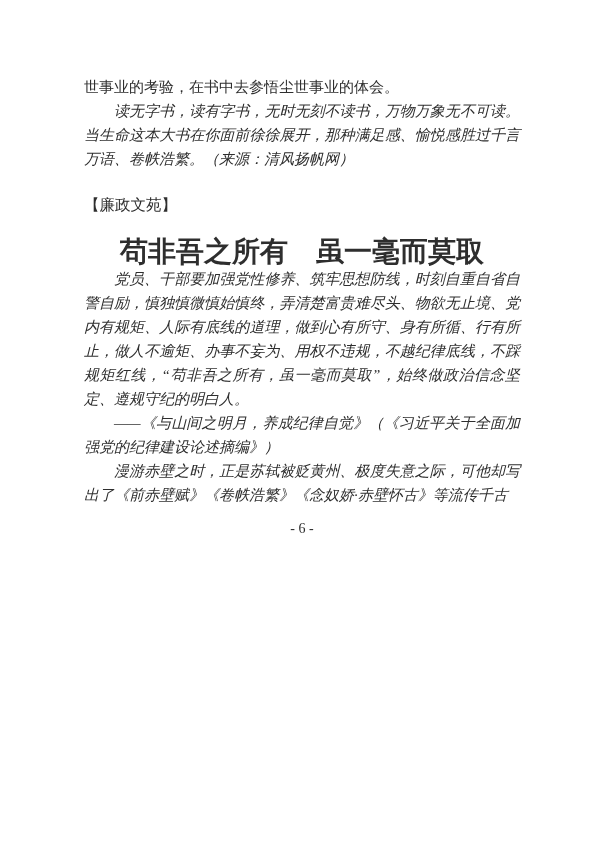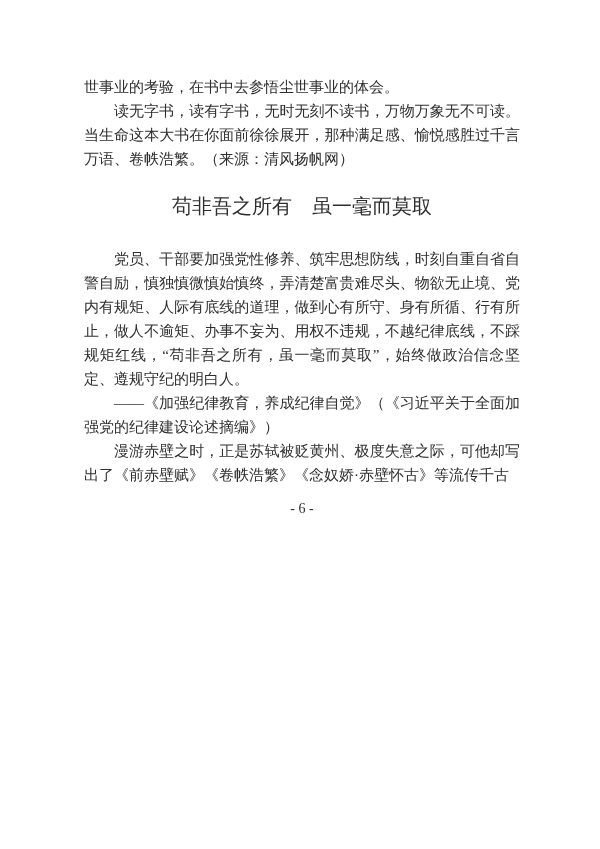--- a/index.html
+++ b/index.html
@@ -14,59 +14,60 @@
     font-size: 15px;
     line-height: 24px;
     color: #2e2e2e;
     overflow: hidden;
   }
   .para {
     margin: 0;
     text-align: justify;
     word-break: break-all;
   }
-  .para.indent { text-indent: 2em; }
+  .para.indent { text-indent: 2em; font-style: italic; }
   .section-header {
     margin: 22px 0 0 0;
     font-size: 15.5px;
     font-weight: normal;
     line-height: 24px;
   }
   .article-title {
     margin: 20px 0 0 0;
-    font-size: 20px;
-    font-weight: normal;
+    font-size: 28px;
+    font-weight: bold;
     text-align: center;
     line-height: 30px;
   }
-  .article-body { margin-top: 26px; }
+  .article-body { }
   .page-footer {
     margin-top: 10px;
     text-align: center;
     font-size: 14px;
     line-height: 24px;
     color: #2e2e2e;
   }
 </style>
 </head>
 <body>
 
 <div class="page">
 
   <section class="intro">
       <p class="para">世事业的考验，在书中去参悟尘世事业的体会。</p>
       <p class="para indent">读无字书，读有字书，无时无刻不读书，万物万象无不可读。当生命这本大书在你面前徐徐展开，那种满足感、愉悦感胜过千言万语、卷帙浩繁。（来源：清风扬帆网）</p>
     </section>
 
+  <h3 class="section-header">【廉政文苑】</h3>
 
   <h1 class="article-title">苟非吾之所有　虽一毫而莫取</h1>
 
   <section class="article-body">
       <p class="para indent">党员、干部要加强党性修养、筑牢思想防线，时刻自重自省自警自励，慎独慎微慎始慎终，弄清楚富贵难尽头、物欲无止境、党内有规矩、人际有底线的道理，做到心有所守、身有所循、行有所止，做人不逾矩、办事不妄为、用权不违规，不越纪律底线，不踩规矩红线，“苟非吾之所有，虽一毫而莫取”，始终做政治信念坚定、遵规守纪的明白人。</p>
-      <p class="para indent">——《加强纪律教育，养成纪律自觉》（《习近平关于全面加强党的纪律建设论述摘编》）</p>
+      <p class="para indent">——《与山间之明月，养成纪律自觉》（《习近平关于全面加强党的纪律建设论述摘编》）</p>
       <p class="para indent">漫游赤壁之时，正是苏轼被贬黄州、极度失意之际，可他却写出了《前赤壁赋》《卷帙浩繁》《念奴娇·赤壁怀古》等流传千古</p>
     </section>
 
   <footer class="page-footer">
     <span>- 6 -</span>
   </footer>
 
 </div>
 
 </body></html>

